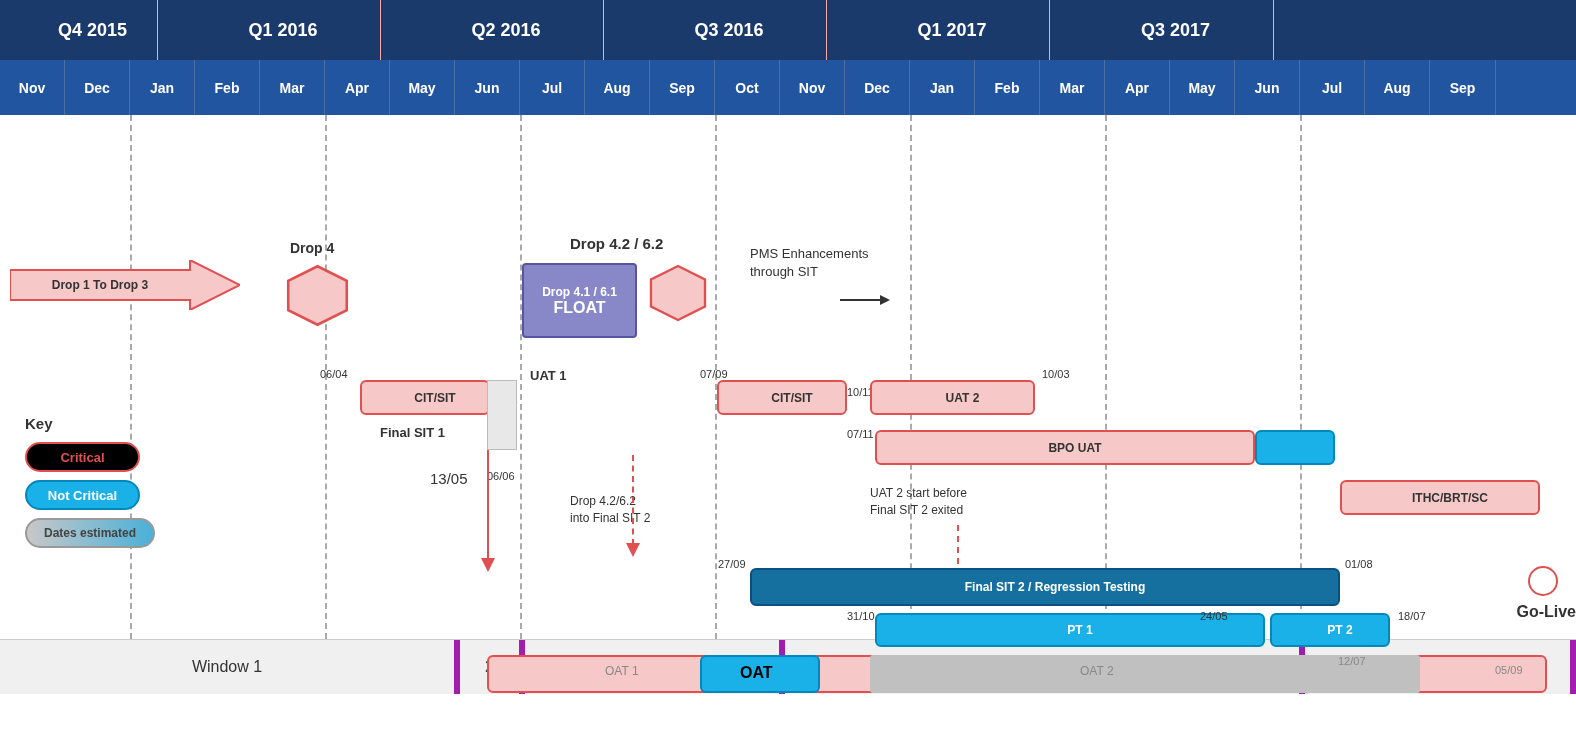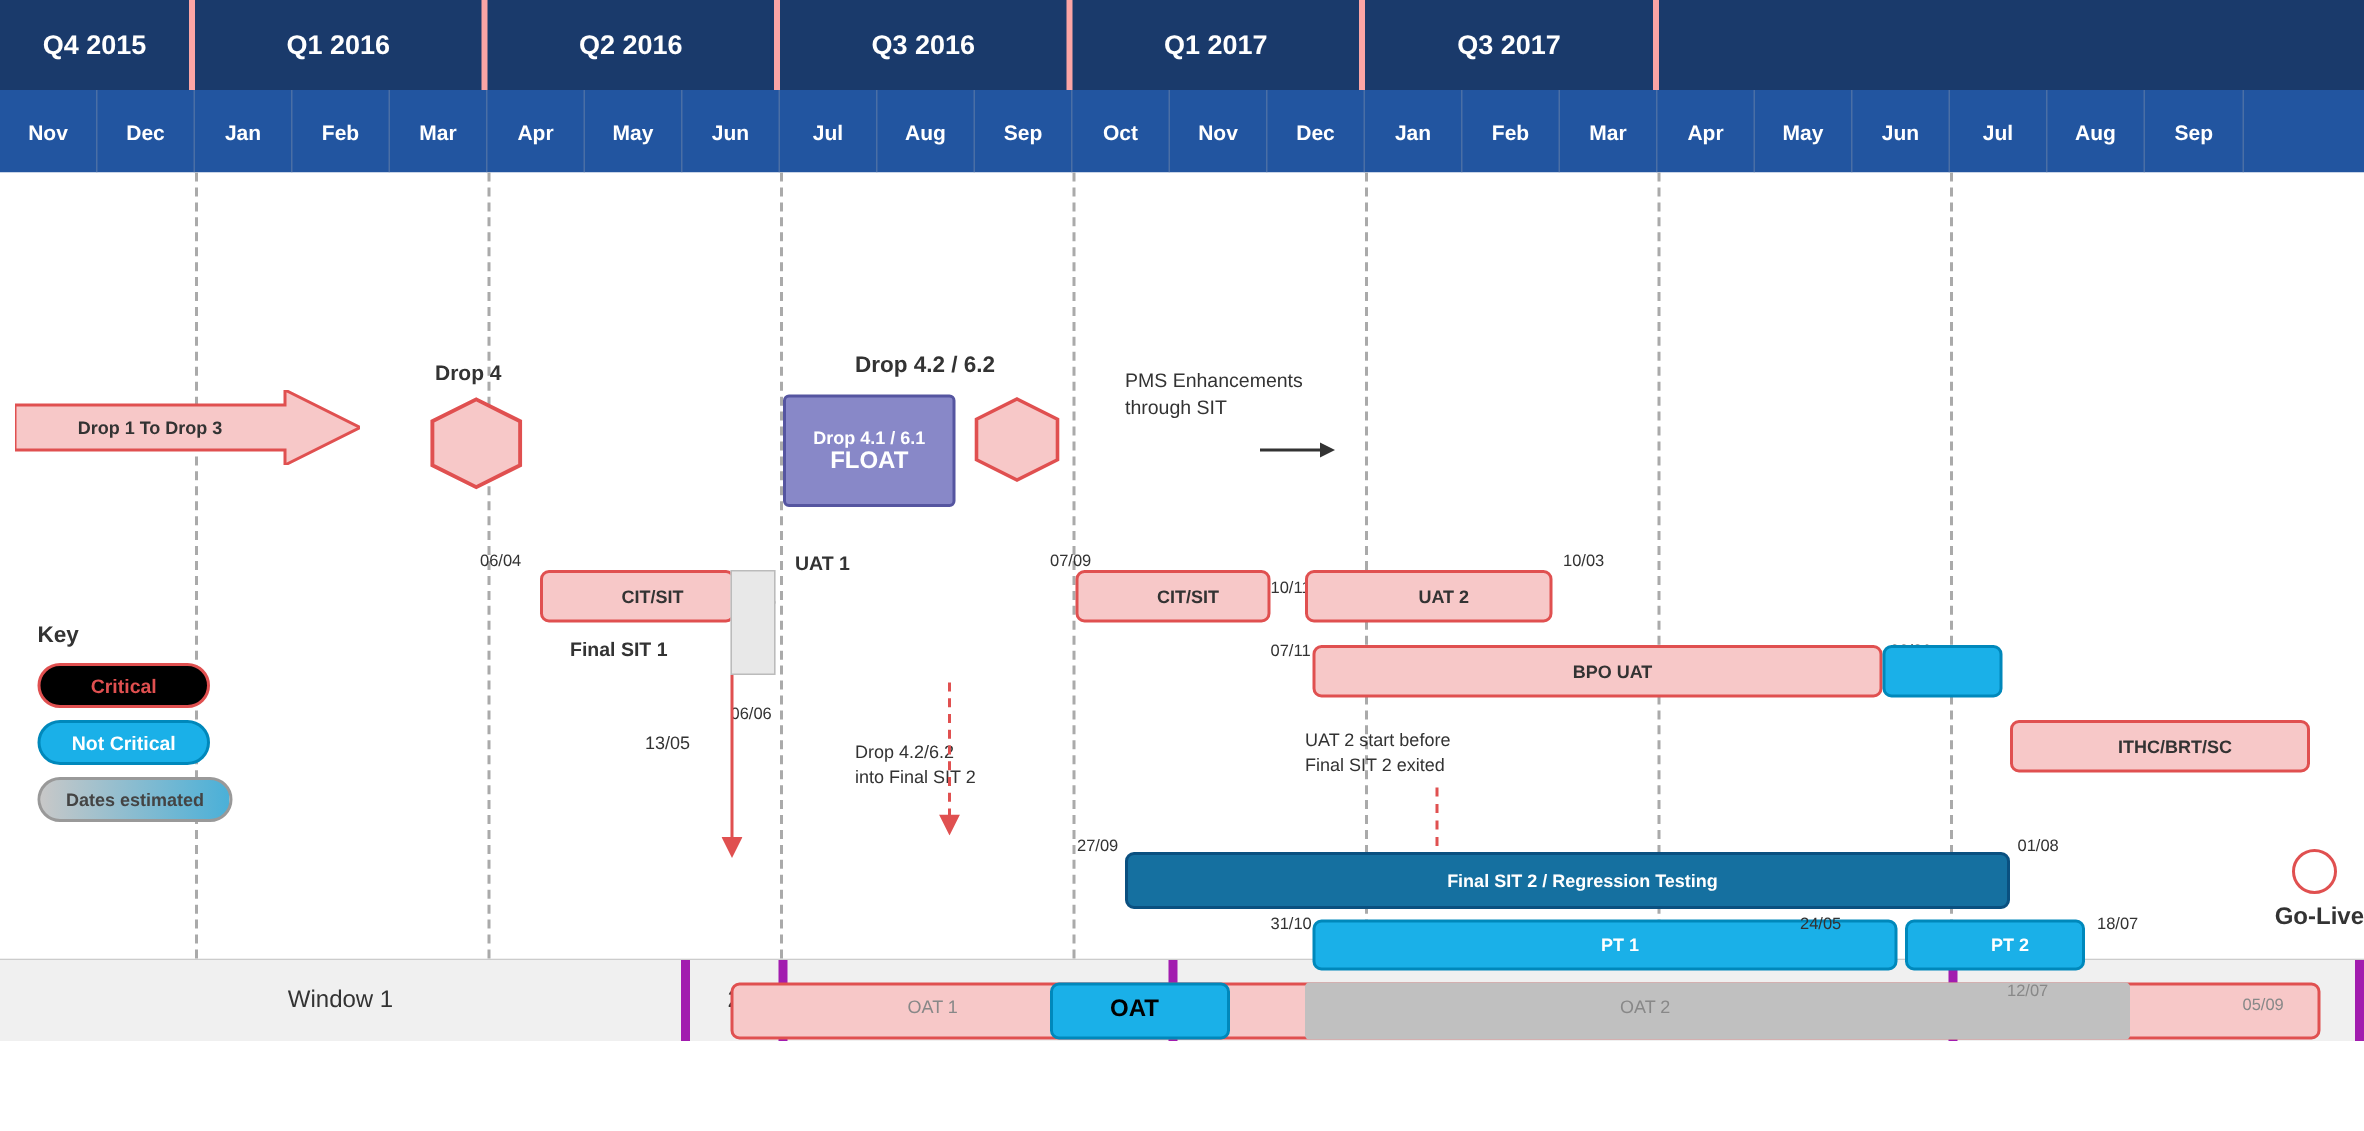--- a/index.html
+++ b/index.html
@@ -25,22 +25,23 @@
       background: #2255a0;
     }
 
     .quarter-cell {
       display: flex;
       align-items: center;
       justify-content: center;
       color: #fff;
       font-weight: bold;
       font-size: 18px;
-      border-right: 4px solid #fca5a5;
+      border-right: 1px solid #fca5a5;
       flex-shrink: 0;
+      margin-left: 28px;
     }
 
     .month-cell {
       display: flex;
       align-items: center;
       justify-content: center;
       color: #fff;
       font-weight: bold;
       font-size: 14px;
       border-right: 1px solid #4a6fa5;
@@ -222,21 +223,21 @@
     <div class="bar bar-critical" style="left:717px; top:265px; width:130px; height:35px; position:absolute;">CIT/SIT</div>
 
     <span style="position:absolute; left:847px; top:271px; font-size:11px; color:#333;">10/11</span>
 
     <div class="bar bar-critical" style="left:870px; top:265px; width:165px; height:35px; position:absolute;">UAT 2</div>
 
     <span style="position:absolute; left:1042px; top:253px; font-size:11px; color:#333;">10/03</span>
 
     <span style="position:absolute; left:380px; top:310px; font-size:13px; color:#333; font-weight:bold;">Final SIT 1</span>
 
-    <span style="position:absolute; left:430px; top:373px; font-size:12px; color:#333;">13/05</span>
+    <span style="position:absolute; left:430px; top:355px; font-size:15px; color:#333;">13/05</span>
 
     <span style="position:absolute; left:487px; top:355px; font-size:11px; color:#333;">06/06</span>
 
     <span style="position:absolute; left:847px; top:313px; font-size:11px; color:#333;">07/11</span>
 
     <div class="bar bar-critical" style="left:875px; top:315px; width:380px; height:35px; position:absolute;">BPO UAT</div>
 
     <span style="position:absolute; left:1260px; top:313px; font-size:11px; color:#333;">22/06</span>
 
     <div class="bar bar-blue" style="left:1255px; top:315px; width:80px; height:35px; position:absolute;"></div>

